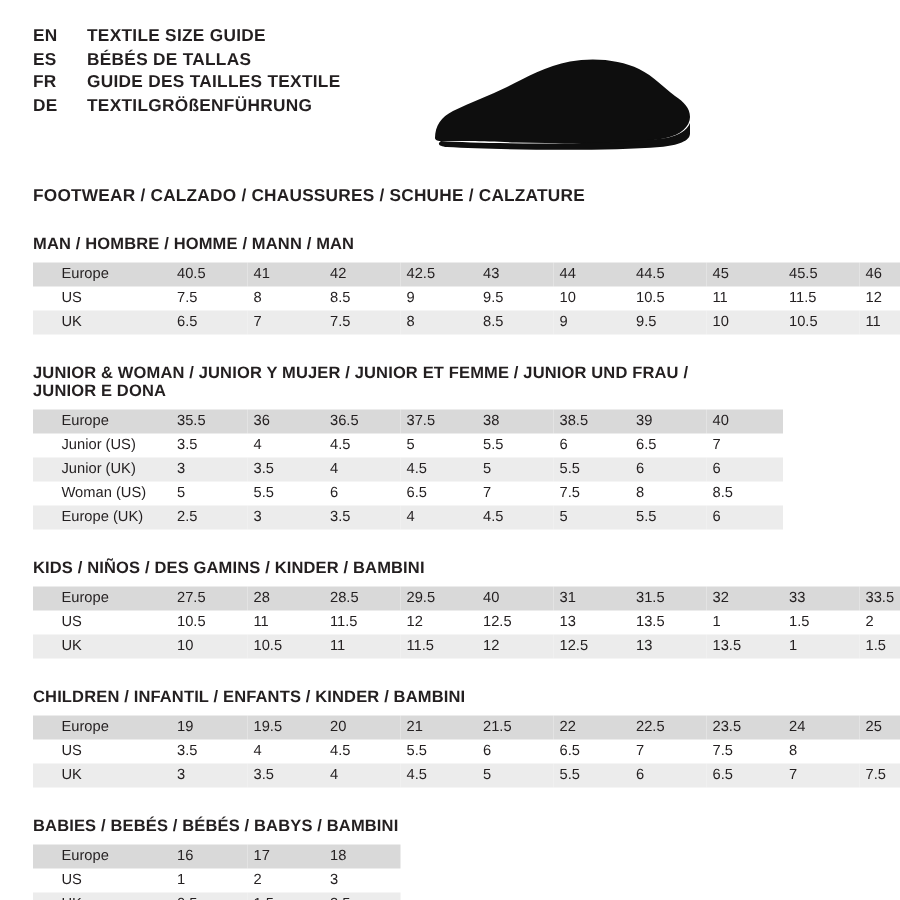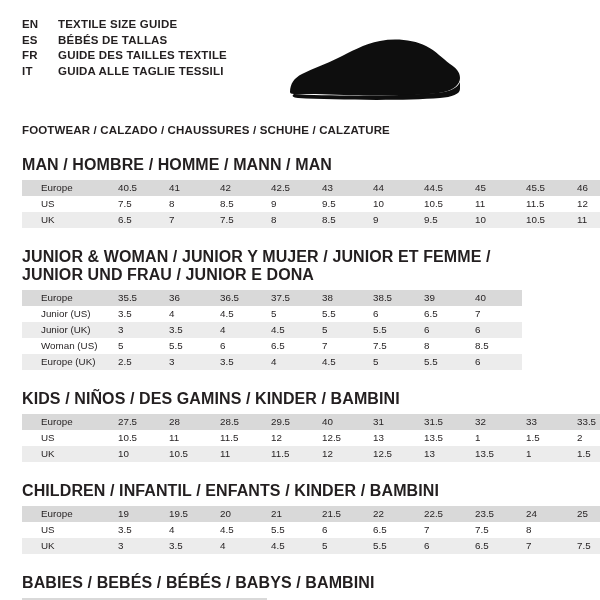--- a/index.html
+++ b/index.html
@@ -52,21 +52,21 @@
     font-weight: bold;
     letter-spacing: 0.15px;
     margin-top: 16px;
   }
 
   
   .group {
     margin-top: 20px;
   }
   .group-title {
-    font-size: 16px;
+    font-size: 11px;
     font-weight: bold;
     letter-spacing: 0.1px;
     margin-bottom: 6px;
   }
   table.sizes {
     border-collapse: collapse;
     table-layout: fixed;
   }
   table.sizes td {
     font-size: 9.8px;
@@ -100,22 +100,22 @@
           </tr>
           <tr>
             <td class="lang-code">ES</td>
             <td>BÉBÉS DE TALLAS</td>
           </tr>
           <tr>
             <td class="lang-code">FR</td>
             <td>GUIDE DES TAILLES TEXTILE</td>
           </tr>
           <tr>
-            <td class="lang-code">IT</td>
-            <td>GUIDA ALLE TAGLIE TESSILI</td>
+            <td class="lang-code">DE</td>
+            <td>TEXTILGRÖßENFÜHRUNG</td>
           </tr>
         </tbody>
     </table>
 
     <div class="shoe-art">
       <svg width="180" height="70" viewBox="0 0 180 70" xmlns="http://www.w3.org/2000/svg">
         <path d="M6 58 C6 50 10 44 18 40 C30 34 42 30 54 24 C66 18 80 10 96 7 C112 4 130 6 142 12 C152 17 158 24 166 30 C172 34 176 38 176 44 C176 50 170 56 160 58 C140 62 100 62 60 61 C40 60 20 60 10 60 C7 60 6 59 6 58 Z" fill="#0e0e0e"></path>
         <path d="M10 60 C40 62 120 63 160 58 C168 56.5 174 53 176 48 L176 55 C176 60 168 63 156 64 C120 67 50 66 14 64 C9 63.5 7 62 10 60 Z" fill="#0e0e0e"></path>
       </svg>
     </div>

